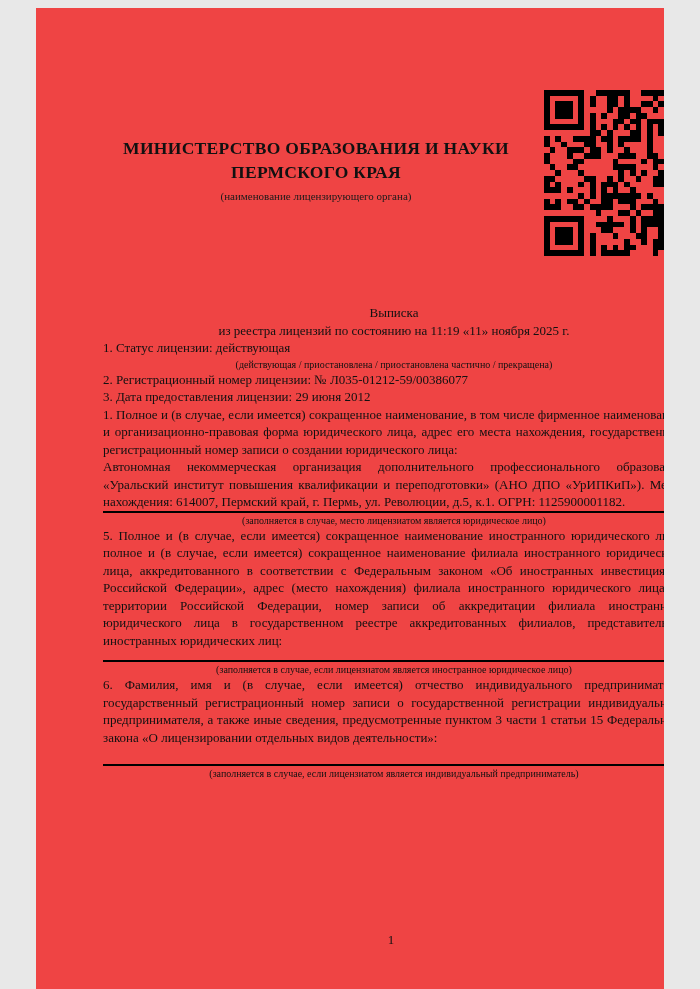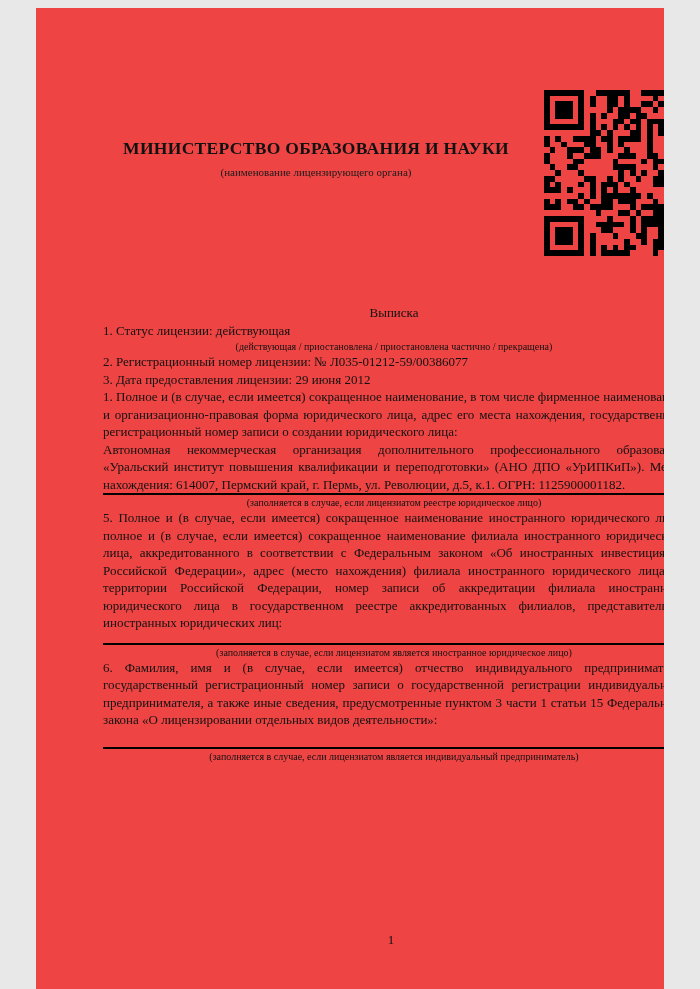--- a/index.html
+++ b/index.html
@@ -86,20 +86,21 @@
 </style>
 </head>
 <body>
 
 <div class="page">
 
   <div class="header-row">
     <div class="title-block">
       <div class="ministry-title">
         <div>МИНИСТЕРСТВО ОБРАЗОВАНИЯ И НАУКИ</div>
+        <div>ПЕРМСКОГО КРАЯ</div>
       </div>
       <div class="ministry-subtitle">(наименование лицензирующего органа)</div>
     </div>
     <div class="qr-box">
       <svg id="qr-svg" viewBox="0 0 29 29" shape-rendering="crispEdges" xmlns="http://www.w3.org/2000/svg">
           <rect x="0" y="0" width="1" height="1" fill="#000"></rect>
           <rect x="1" y="0" width="1" height="1" fill="#000"></rect>
           <rect x="2" y="0" width="1" height="1" fill="#000"></rect>
           <rect x="3" y="0" width="1" height="1" fill="#000"></rect>
           <rect x="4" y="0" width="1" height="1" fill="#000"></rect>
@@ -518,32 +519,33 @@
           <rect x="21" y="28" width="1" height="1" fill="#000"></rect>
           <rect x="22" y="28" width="1" height="1" fill="#000"></rect>
           <rect x="25" y="28" width="1" height="1" fill="#000"></rect>
           <rect x="26" y="28" width="1" height="1" fill="#000"></rect>
         </svg>
     </div>
   </div>
 
   <div class="content">
     <div class="doc-title">Выписка</div>
+    <div class="doc-subtitle">из реестра лицензий по состоянию на 11:19 «11» ноября 2025 г.</div>
 
     <p class="item item-1">1. Статус лицензии: действующая</p>
     <div class="caption">(действующая / приостановлена / приостановлена частично / прекращена)</div>
 
     <p class="item item-2">2. Регистрационный номер лицензии: № Л035-01212-59/00386077</p>
 
     <p class="item item-3">3. Дата предоставления лицензии: 29 июня 2012</p>
 
     <p class="item item-4 para">1. Полное и (в случае, если имеется) сокращенное наименование, в том числе фирменное наименование, и организационно-правовая форма юридического лица, адрес его места нахождения, государственный регистрационный номер записи о создании юридического лица:</p>
     <p class="item para">Автономная некоммерческая организация дополнительного профессионального образования «Уральский институт повышения квалификации и переподготовки» (АНО ДПО «УрИПКиП»). Место нахождения: 614007, Пермский край, г. Пермь, ул. Революции, д.5, к.1. ОГРН: 1125900001182.</p>
     <hr class="rule">
-    <div class="caption">(заполняется в случае, если лицензиатом реестре юридическое лицо)</div>
+    <div class="caption">(заполняется в случае, место лицензиатом является юридическое лицо)</div>
 
     <p class="item item-5 para">5. Полное и (в случае, если имеется) сокращенное наименование иностранного юридического лица, полное и (в случае, если имеется) сокращенное наименование филиала иностранного юридического лица, аккредитованного в соответствии с Федеральным законом «Об иностранных инвестициях в Российской Федерации», адрес (место нахождения) филиала иностранного юридического лица на территории Российской Федерации, номер записи об аккредитации филиала иностранного юридического лица в государственном реестре аккредитованных филиалов, представительств иностранных юридических лиц:</p>
     <hr class="rule rule-5">
     <div class="caption">(заполняется в случае, если лицензиатом является иностранное юридическое лицо)</div>
 
     <p class="item item-6 para">6. Фамилия, имя и (в случае, если имеется) отчество индивидуального предпринимателя, государственный регистрационный номер записи о государственной регистрации индивидуального предпринимателя, а также иные сведения, предусмотренные пунктом 3 части 1 статьи 15 Федерального закона «О лицензировании отдельных видов деятельности»:</p>
     <hr class="rule rule-6">
     <div class="caption">(заполняется в случае, если лицензиатом является индивидуальный предприниматель)</div>
 
   </div>

